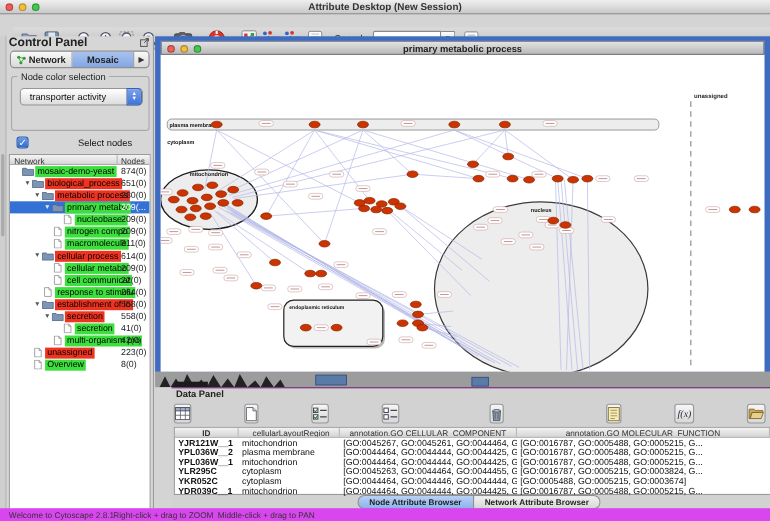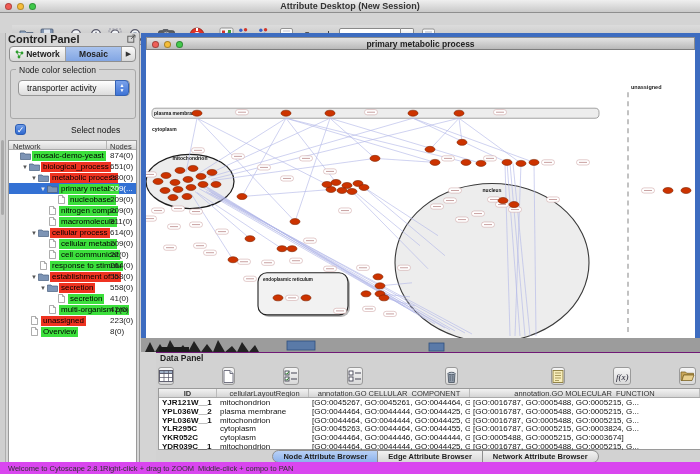--- a/index.html
+++ b/index.html
@@ -784,24 +784,23 @@
           </div>
         </div>
     </div>
     <div class="dscroll">
       <span class="th"></span>
       <span class="ar up">▲</span>
       <span class="ar dn">▼</span>
     </div>
     <div class="attr-tabs" id="attr-tabs">
         <div class="atab active">Node Attribute Browser</div>
-        <div class="atab">Edge Attribute Browser</div>
         <div class="atab">Network Attribute Browser</div>
       </div>
   </div>
 
   <div class="statusbar">
     <span class="st0">Welcome to Cytoscape 2.8.1</span>
     <span class="st1">Right-click + drag to ZOOM</span>
-    <span class="st2">Middle-click + compo to PAN</span>
+    <span class="st2">Middle-click + drag to PAN</span>
   </div>
 
 </div>
 
 </body></html>

